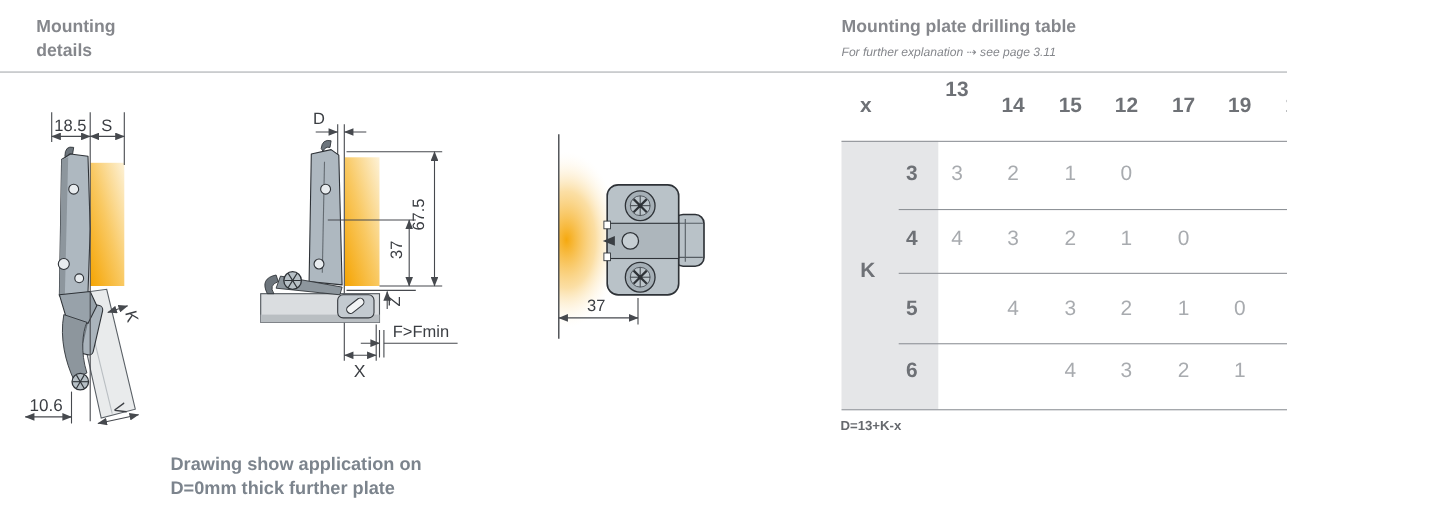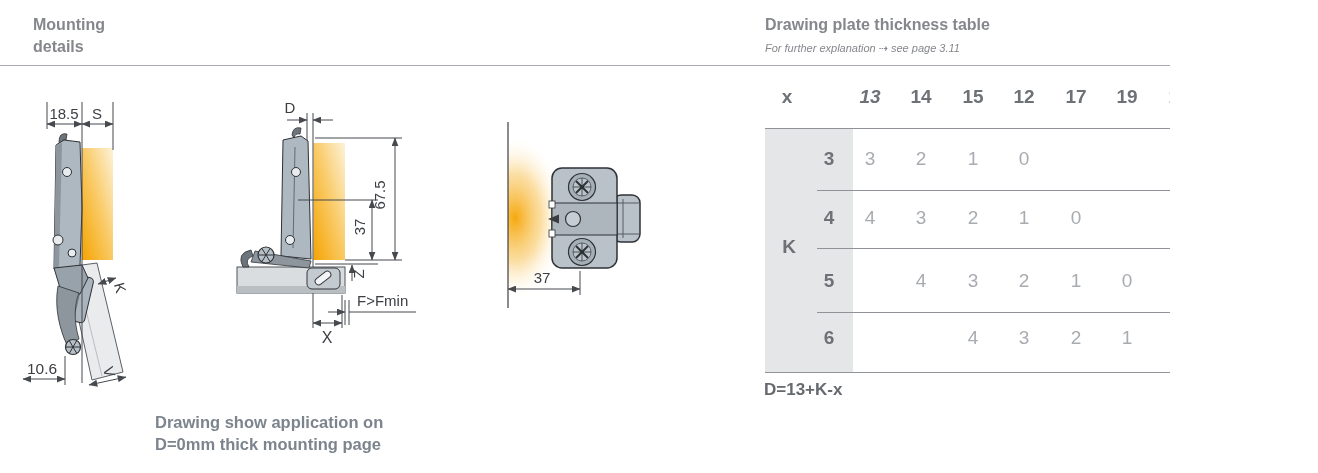--- a/index.html
+++ b/index.html
@@ -6,34 +6,34 @@
   #canvas{position:relative;width:1170px;height:473px;background:#ffffff;overflow:hidden;
           font-family:"Liberation Sans","DejaVu Sans",sans-serif;}
   .abs{position:absolute;}
   .h{position:absolute;font-weight:bold;font-size:16px;line-height:21.5px;color:#85878c;white-space:pre;}
   .hsub{font-weight:normal;font-style:italic;font-size:11px;}
   .rule{position:absolute;height:1px;background:#a7abaf;}
   .tline{position:absolute;height:1px;background:#8f9398;}
   .th{position:absolute;font-weight:bold;font-size:19px;color:#6e7176;transform:translateX(-50%);white-space:nowrap;}
   .tv{position:absolute;font-size:19px;color:#a8abaf;transform:translateX(-50%);white-space:nowrap;}
   .band{position:absolute;background:#e5e6e8;}
-  .formula{position:absolute;font-weight:bold;font-size:17px;color:#66696e;}
+  .formula{position:absolute;font-weight:bold;font-size:12px;color:#66696e;}
   .caption{position:absolute;font-weight:bold;font-size:16.5px;line-height:22px;color:#7c848d;white-space:pre;}
   svg text{font-family:"Liberation Sans","DejaVu Sans",sans-serif;fill:#3b3e43;}
   .dimtxt{font-size:15px;}
 </style>
 </head>
 <body>
 
 <div id="canvas">
 
   <div class="h" style="left:33px;top:14px;"><span>Mounting</span><br><span>details</span></div>
 
 
-  <div class="h" style="left:765px;top:14px;"><span>Drawing plate thickness table</span><br><span class="hsub">For further explanation ⇢ see page 3.11</span></div>
+  <div class="h" style="left:765px;top:14px;"><span>Mounting plate drilling table</span><br><span class="hsub">For further explanation ⇢ see page 3.11</span></div>
 
   <div class="rule" style="left:0;top:65px;width:1318px;"></div>
 
   <svg class="abs" style="left:20px;top:88px;" width="190" height="312" viewBox="0 0 190 312">
     <defs>
       <linearGradient id="og1" x1="0" y1="1" x2="1" y2="0">
         <stop offset="0" stop-color="#f5a402"></stop>
           <stop offset="0.5" stop-color="#f9c963"></stop>
           <stop offset="1" stop-color="#fdf2d8"></stop>
       </linearGradient>
@@ -222,27 +222,27 @@
       </g>
     </g>
 
     <g stroke="#46494e" stroke-width="1">
       <line x1="85" y1="156" x2="85" y2="180"></line>
       <line x1="13" y1="174" x2="85" y2="174" marker-start="url(#ah3)" marker-end="url(#ah3)"></line>
     </g>
     <text class="dimtxt" x="47" y="168" text-anchor="middle">37</text>
   </svg>
 
-  <div class="caption" style="left:155px;top:411px;"><span>Drawing show application on</span><br><span>D=0mm thick mounting page</span></div>
+  <div class="caption" style="left:155px;top:411px;"><span>Drawing show application on</span><br><span>D=0mm thick further plate</span></div>
 
   <div>
     <div class="band" style="left:765px;top:128px;width:88px;height:244px;"></div>
 
     <span class="th" style="left:787px;top:86px;">x</span>
-    <span class="th" style="left:870px;top:86px;font-style:italic;">13</span>
+    <span class="th" style="left:870px;top:71px;">13</span>
     <span class="th" style="left:921px;top:86px;">14</span>
     <span class="th" style="left:973px;top:86px;">15</span>
     <span class="th" style="left:1024px;top:86px;">12</span>
     <span class="th" style="left:1076px;top:86px;">17</span>
     <span class="th" style="left:1127px;top:86px;">19</span>
     <span class="th" style="left:1179px;top:86px;">19</span>
 
     <div class="tline" style="left:765px;top:128px;width:520px;"></div>
     <div class="tline" style="left:817px;top:190px;width:416px;"></div>
     <div class="tline" style="left:817px;top:248px;width:416px;"></div>

